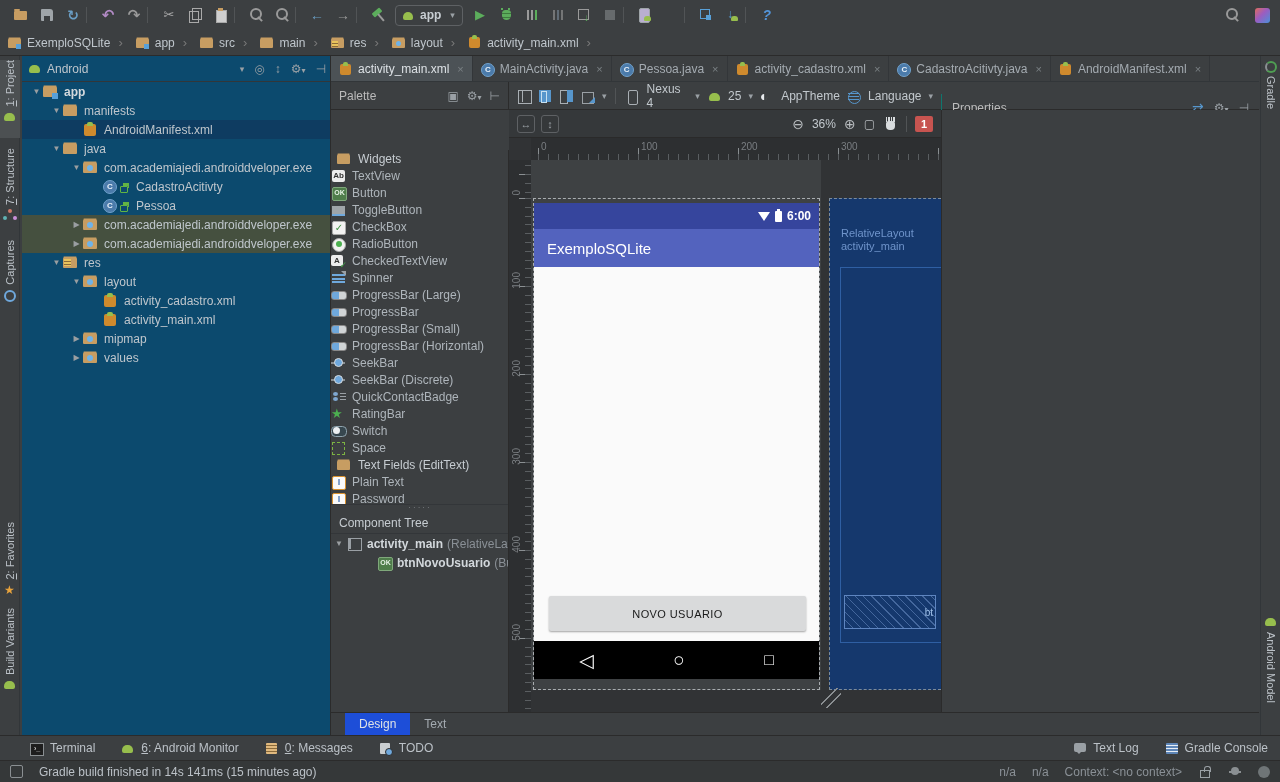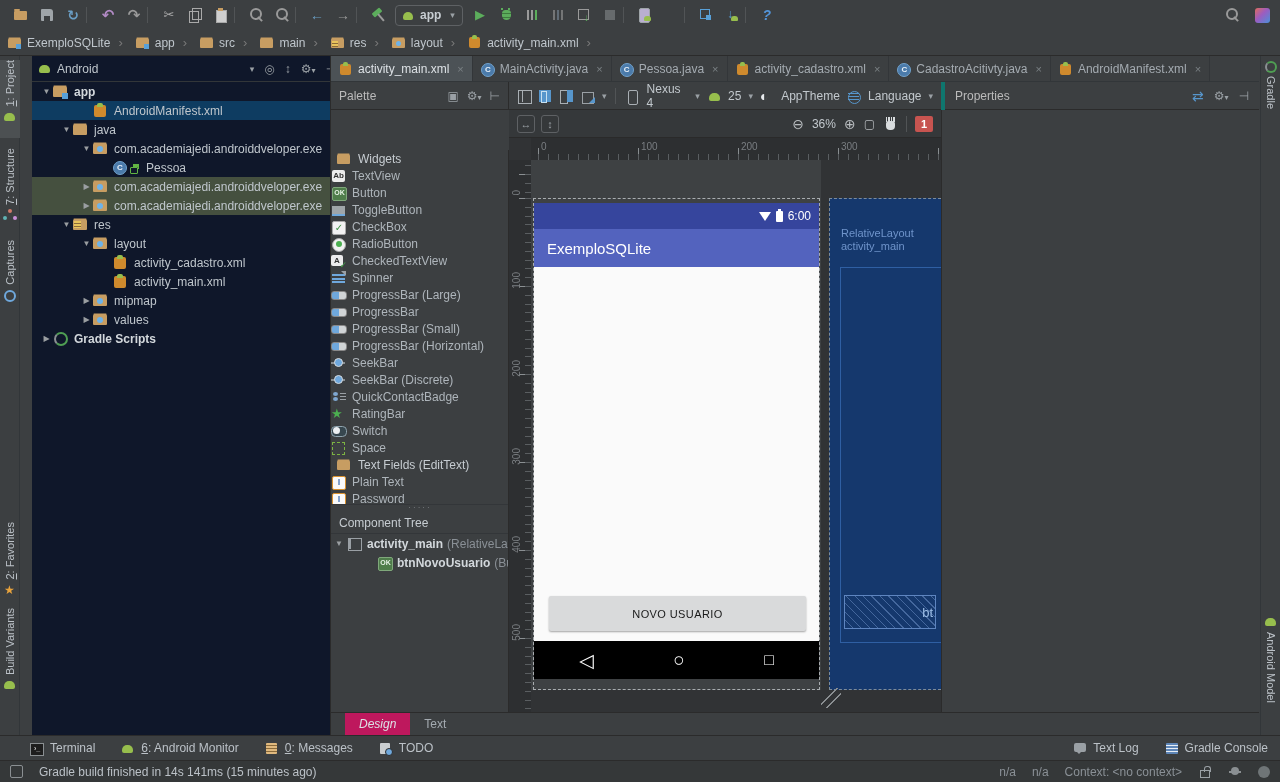--- a/index.html
+++ b/index.html
@@ -88,21 +88,21 @@
 [data-icon="star"].dicon::before{content:"★";color:#E8A33D;font-size:12px;line-height:12px;left:1px;}
 [data-icon="gradle"].dicon::before{width:8px;height:8px;border:2px solid #4F9E53;border-left-color:#8A8F92;border-radius:50%;left:1px;top:1px;}
 #ldock .dock-item:nth-of-type(1){top:4px;height:78px;background:#4C5052;}
 #ldock .dock-item:nth-of-type(2){top:92px;height:86px;}
 #ldock .dock-item:nth-of-type(3){top:184px;height:64px;}
 #ldock .dock-item:nth-of-type(4){top:466px;height:80px;}
 #ldock .dock-item:nth-of-type(5){top:552px;height:98px;}
 #rdock .dock-item:nth-of-type(1){top:4px;height:64px;}
 #rdock .dock-item:nth-of-type(2){top:560px;height:108px;}
 
-#project{position:absolute;left:32px;top:56px;width:310px;height:679px;background:#0f172a;}
+#project{position:absolute;left:22px;top:56px;width:310px;height:679px;background:#0c4a6e;}
 #project .phead{height:26px;display:flex;align-items:center;padding:0 6px;border-bottom:1px solid #323639;}
 #project .phead .ahead{width:13px;height:11px;position:relative;margin-right:6px;}
 #project .phead .ahead::before{content:"";position:absolute;width:11px;height:8px;background:#97BE4D;border-radius:5px 5px 2px 2px;left:1px;top:2px;}
 #project .phead .vlabel{color:#BFC6CC;}
 #project .phead .dd{margin-left:auto;color:#9AA0A5;font-size:9px;}
 #project .phead .hic{margin-left:10px;color:#9AA0A5;font-size:12px;}
 .tree{position:absolute;left:0;top:26px;right:0;bottom:0;overflow:hidden;}
 .trow{height:19px;display:flex;align-items:center;white-space:nowrap;cursor:default;}
 .trow[data-state="selected"]{background:var(--selection,#0E3C61);}
 .trow[data-state="green"]{background:var(--test-row,#45503F);}
@@ -156,21 +156,21 @@
 [data-name="both-views-icon"].vic::after{width:6px;height:12px;background:#5796CC;left:8px;top:1px;}
 [data-name="orientation-icon"].vic::before{width:10px;height:10px;border:1px solid #9AA0A5;left:1px;top:3px;}
 [data-name="orientation-icon"].vic::after{width:0;height:0;border-left:6px solid transparent;border-bottom:6px solid #5796CC;left:8px;top:8px;}
 [data-name="device-icon"].vic::before{width:8px;height:13px;border:1px solid #A9AFB4;border-radius:2px;left:3px;top:1px;}
 [data-name="api-icon"].vic::before{width:11px;height:8px;background:#97BE4D;border-radius:5px 5px 2px 2px;left:2px;top:4px;}
 [data-name="theme-icon"].vic::before{content:"◐";font-size:14px;line-height:15px;color:#E8EBEE;left:0;}
 [data-name="language-icon"].vic::before{width:11px;height:11px;border:1px solid #5796CC;border-radius:50%;left:1px;top:2px;}
 [data-name="language-icon"].vic::after{width:11px;height:1px;background:#5796CC;left:1px;top:7px;box-shadow:0 -3px 0 #5796CC,0 3px 0 #5796CC;}
 #design-toolbar .dd{color:#9AA0A5;font-size:9px;}
 #design-toolbar .sep{width:1px;height:16px;background:#515456;margin:0 2px;}
-#props-head{position:absolute;left:610px;top:0;width:318px;height:28px;display:flex;align-items:center;padding:0 10px;border-left:4px solid #0f766e;}
+#props-head{position:absolute;left:610px;top:12px;width:318px;height:28px;display:flex;align-items:center;padding:0 10px;border-left:1px solid #0f766e;}
 #props-head .swap{margin-left:auto;color:#5796CC;font-size:14px;}
 #props-head .hic{margin-left:10px;color:#9AA0A5;font-size:12px;}
 
 #palette{position:absolute;left:0;top:54px;width:178px;height:602px;border-right:1px solid #2B2B2B;overflow:hidden;margin-top:40px;}
 #plist{position:absolute;left:0;top:0;width:178px;height:354px;overflow:hidden;}
 .prow{height:17px;display:flex;align-items:center;white-space:nowrap;color:#AEB5BB;}
 .prow[data-group="1"]{padding-left:6px;color:#C6CCD1;}
 .prow:not([data-group="1"]){}
 .prow .plabel{margin-left:6px;overflow:hidden;}
 .pic{width:15px;height:14px;position:relative;flex:none;}
@@ -236,40 +236,40 @@
 #vruler span{position:absolute;left:2px;font-size:10px;color:#7A7E82;writing-mode:vertical-rl;transform:rotate(180deg);}
 #vruler span:nth-of-type(1){top:30px;}#vruler span:nth-of-type(2){top:112px;}
 #vruler span:nth-of-type(3){top:200px;}#vruler span:nth-of-type(4){top:288px;}
 #vruler span:nth-of-type(5){top:376px;}#vruler span:nth-of-type(6){top:464px;}
 #graycol{position:absolute;left:22px;top:50px;width:290px;height:530px;background:#3E4143;}
 #phone{position:absolute;left:24px;top:88px;width:287px;height:492px;border:1px dashed #A9ADB0;background:#3E4143;}
 #pstatus{position:absolute;left:0;top:4px;width:285px;height:26px;background:var(--phone-statusbar,#36459D);display:flex;align-items:center;justify-content:flex-end;padding-right:8px;gap:5px;color:#FFF;}
 #pstatus .wifi{width:0;height:0;border-left:6px solid transparent;border-right:6px solid transparent;border-top:9px solid #FFF;}
 #pstatus .batt{width:7px;height:11px;background:#FFF;border-radius:1px;position:relative;}
 #pstatus .batt::after{content:"";position:absolute;width:3px;height:2px;background:#FFF;left:2px;top:-2px;}
-#pstatus .ptime{font-size:12px;font-weight:normal;}
+#pstatus .ptime{font-size:12px;font-weight:bold;}
 #pappbar{position:absolute;left:0;top:30px;width:285px;height:38px;background:var(--phone-appbar,#5363BE);display:flex;align-items:center;padding-left:13px;color:#FFF;font-size:15px;}
 #pbody{position:absolute;left:0;top:68px;width:285px;height:374px;background:#FAFAFA;}
 #pbutton{position:absolute;left:15px;top:329px;width:257px;height:35px;background:#D9DADB;border-radius:2px;box-shadow:0 1px 2px rgba(0,0,0,.35);display:flex;align-items:center;justify-content:center;color:#1A1A1A;font-size:11px;letter-spacing:.4px;}
 #pnav{position:absolute;left:0;top:442px;width:285px;height:38px;background:#000;display:flex;align-items:center;justify-content:space-between;padding:0 45px;color:#FFF;}
 #pnav .nback{font-size:19px;}#pnav .nhome{font-size:19px;}#pnav .nrecent{font-size:16px;}
 #blueprint{position:absolute;left:320px;top:88px;width:112px;height:492px;background:var(--blueprint-bg,#15386D);border:1px dashed #7E8C9A;border-right:none;overflow:hidden;}
 #bp-label{position:absolute;left:11px;top:28px;color:#6F94CB;font-size:11px;line-height:13px;}
 #bp-rect{position:absolute;left:10px;top:68px;width:260px;height:376px;border:1px solid #2F5FA3;}
 #bp-btn{position:absolute;left:14px;top:396px;width:92px;height:34px;border:1px solid #5E85C0;
   background:repeating-linear-gradient(45deg,transparent 0 5px,rgba(125,160,215,.45) 5px 6px);}
-#bp-btn span{position:absolute;right:2px;top:50%;transform:translateY(-50%);color:#9FC0E8;font-size:13px;}
+#bp-btn span{position:absolute;right:2px;top:50%;transform:translateY(-50%);color:#9FC0E8;font-size:10px;}
 #rhandle{position:absolute;left:312px;top:578px;width:20px;height:20px;
   background:linear-gradient(135deg,transparent 40%,#8A8F92 40% 45%,transparent 45% 62%,#8A8F92 62% 67%,transparent 67%);}
 
 #props{position:absolute;left:610px;top:54px;width:318px;height:602px;border-left:1px solid #2B2B2B;background:#3C3F41;}
 
 #btabs{position:absolute;left:0;top:656px;width:928px;height:23px;border-top:1px solid #2B2B2B;display:flex;align-items:stretch;padding-left:14px;background:#3C3F41;}
 .btab{display:flex;align-items:center;padding:0 14px;color:#A4ABB1;}
-.btab[data-state="selected"]{background:#be185d;color:#DCE1E5;font-style:italic;}
+.btab[data-state="selected"]{background:#1d4ed8;color:#DCE1E5;}
 
 #toolbtns{position:absolute;left:0;top:735px;width:1280px;height:25px;border-top:1px solid #2B2B2B;background:#3C3F41;display:flex;align-items:center;padding:0 12px 0 30px;}
 .twb{display:flex;align-items:center;gap:6px;margin-right:26px;color:#BBC1C7;}
 #toolbtns .rgt{margin-left:auto;display:flex;align-items:center;}
 #toolbtns .rgt .twb{margin-right:0;margin-left:26px;}
 .sic{width:14px;height:13px;position:relative;}
 .sic::before,.sic::after{content:"";position:absolute;}
 [data-icon="terminal"].sic::before{content:"›_";width:12px;height:11px;background:#1E1E1E;border:1px solid #8A8F92;left:0;top:1px;color:#CCC;font-size:7px;font-weight:bold;line-height:9px;text-align:center;}
 [data-icon="android-head"].sic::before{width:11px;height:8px;background:#97BE4D;border-radius:5px 5px 2px 2px;left:1px;top:3px;}
 [data-icon="messages"].sic::before{width:11px;height:11px;background:#E0B97E;border-radius:1px;left:1px;top:1px;background-image:linear-gradient(transparent 0 2px,#8A6A3A 2px 3px,transparent 3px 5px,#8A6A3A 5px 6px,transparent 6px 8px,#8A6A3A 8px 9px,transparent 9px);}
@@ -530,44 +530,54 @@
       <span class="hic" data-name="hide-panel-icon">⊣</span>
     </div>
     <div class="tree" data-name="project-tree">
 
         <div class="trow" data-name="project-tree-item" data-depth="0" data-arrow="down" data-icon="folder-app" data-bold="1">
           <span class="arrow" data-name="tree-expand-arrow"></span>
           <span class="ticon" data-name="tree-item-icon"></span>
           <span class="tlabel">app</span>
         </div>
 
+        <div class="trow" data-name="project-tree-item" data-depth="1" data-arrow="down" data-icon="folder">
+          <span class="arrow" data-name="tree-expand-arrow"></span>
+          <span class="ticon" data-name="tree-item-icon"></span>
+          <span class="tlabel">manifests</span>
+        </div>
 
         <div class="trow" data-name="project-tree-item" data-depth="2" data-state="selected" data-icon="android-xml">
           <span class="arrow" data-name="tree-expand-arrow"></span>
           <span class="ticon" data-name="tree-item-icon"></span>
           <span class="tlabel">AndroidManifest.xml</span>
         </div>
 
         <div class="trow" data-name="project-tree-item" data-depth="1" data-arrow="down" data-icon="folder">
           <span class="arrow" data-name="tree-expand-arrow"></span>
           <span class="ticon" data-name="tree-item-icon"></span>
           <span class="tlabel">java</span>
         </div>
 
         <div class="trow" data-name="project-tree-item" data-depth="2" data-arrow="down" data-icon="package">
           <span class="arrow" data-name="tree-expand-arrow"></span>
           <span class="ticon" data-name="tree-item-icon"></span>
           <span class="tlabel">com.academiajedi.androiddveloper.exe</span>
         </div>
 
-
-
         <div class="trow" data-name="project-tree-item" data-depth="3" data-icon="class">
           <span class="arrow" data-name="tree-expand-arrow"></span>
           <span class="ticon" data-name="tree-item-icon"></span>
+          <span class="tlabel">CadastroAcitivty</span>
+        </div>
+
+
+        <div class="trow" data-name="project-tree-item" data-depth="3" data-icon="class">
+          <span class="arrow" data-name="tree-expand-arrow"></span>
+          <span class="ticon" data-name="tree-item-icon"></span>
           <span class="tlabel">Pessoa</span>
         </div>
 
         <div class="trow" data-name="project-tree-item" data-depth="2" data-arrow="right" data-state="green" data-icon="package">
           <span class="arrow" data-name="tree-expand-arrow"></span>
           <span class="ticon" data-name="tree-item-icon"></span>
           <span class="tlabel">com.academiajedi.androiddveloper.exe</span>
         </div>
 
         <div class="trow" data-name="project-tree-item" data-depth="2" data-arrow="right" data-state="green" data-icon="package">
@@ -606,25 +616,20 @@
           <span class="ticon" data-name="tree-item-icon"></span>
           <span class="tlabel">mipmap</span>
         </div>
 
         <div class="trow" data-name="project-tree-item" data-depth="2" data-arrow="right" data-icon="package">
           <span class="arrow" data-name="tree-expand-arrow"></span>
           <span class="ticon" data-name="tree-item-icon"></span>
           <span class="tlabel">values</span>
         </div>
 
-        <div class="trow" data-name="project-tree-item" data-depth="0" data-arrow="right" data-icon="gradle" data-bold="1">
-          <span class="arrow" data-name="tree-expand-arrow"></span>
-          <span class="ticon" data-name="tree-item-icon"></span>
-          <span class="tlabel">Gradle Scripts</span>
-        </div>
       </div>
   </div>
 
   <div id="editor" data-name="editor-area">
 
     <div id="tabbar" data-name="editor-tab-bar">
 
         <span class="etab" data-name="editor-tab" data-state="selected" data-icon="android-xml">
           <span class="eticon" data-name="file-type-icon"></span>
           <span>activity_main.xml</span>

